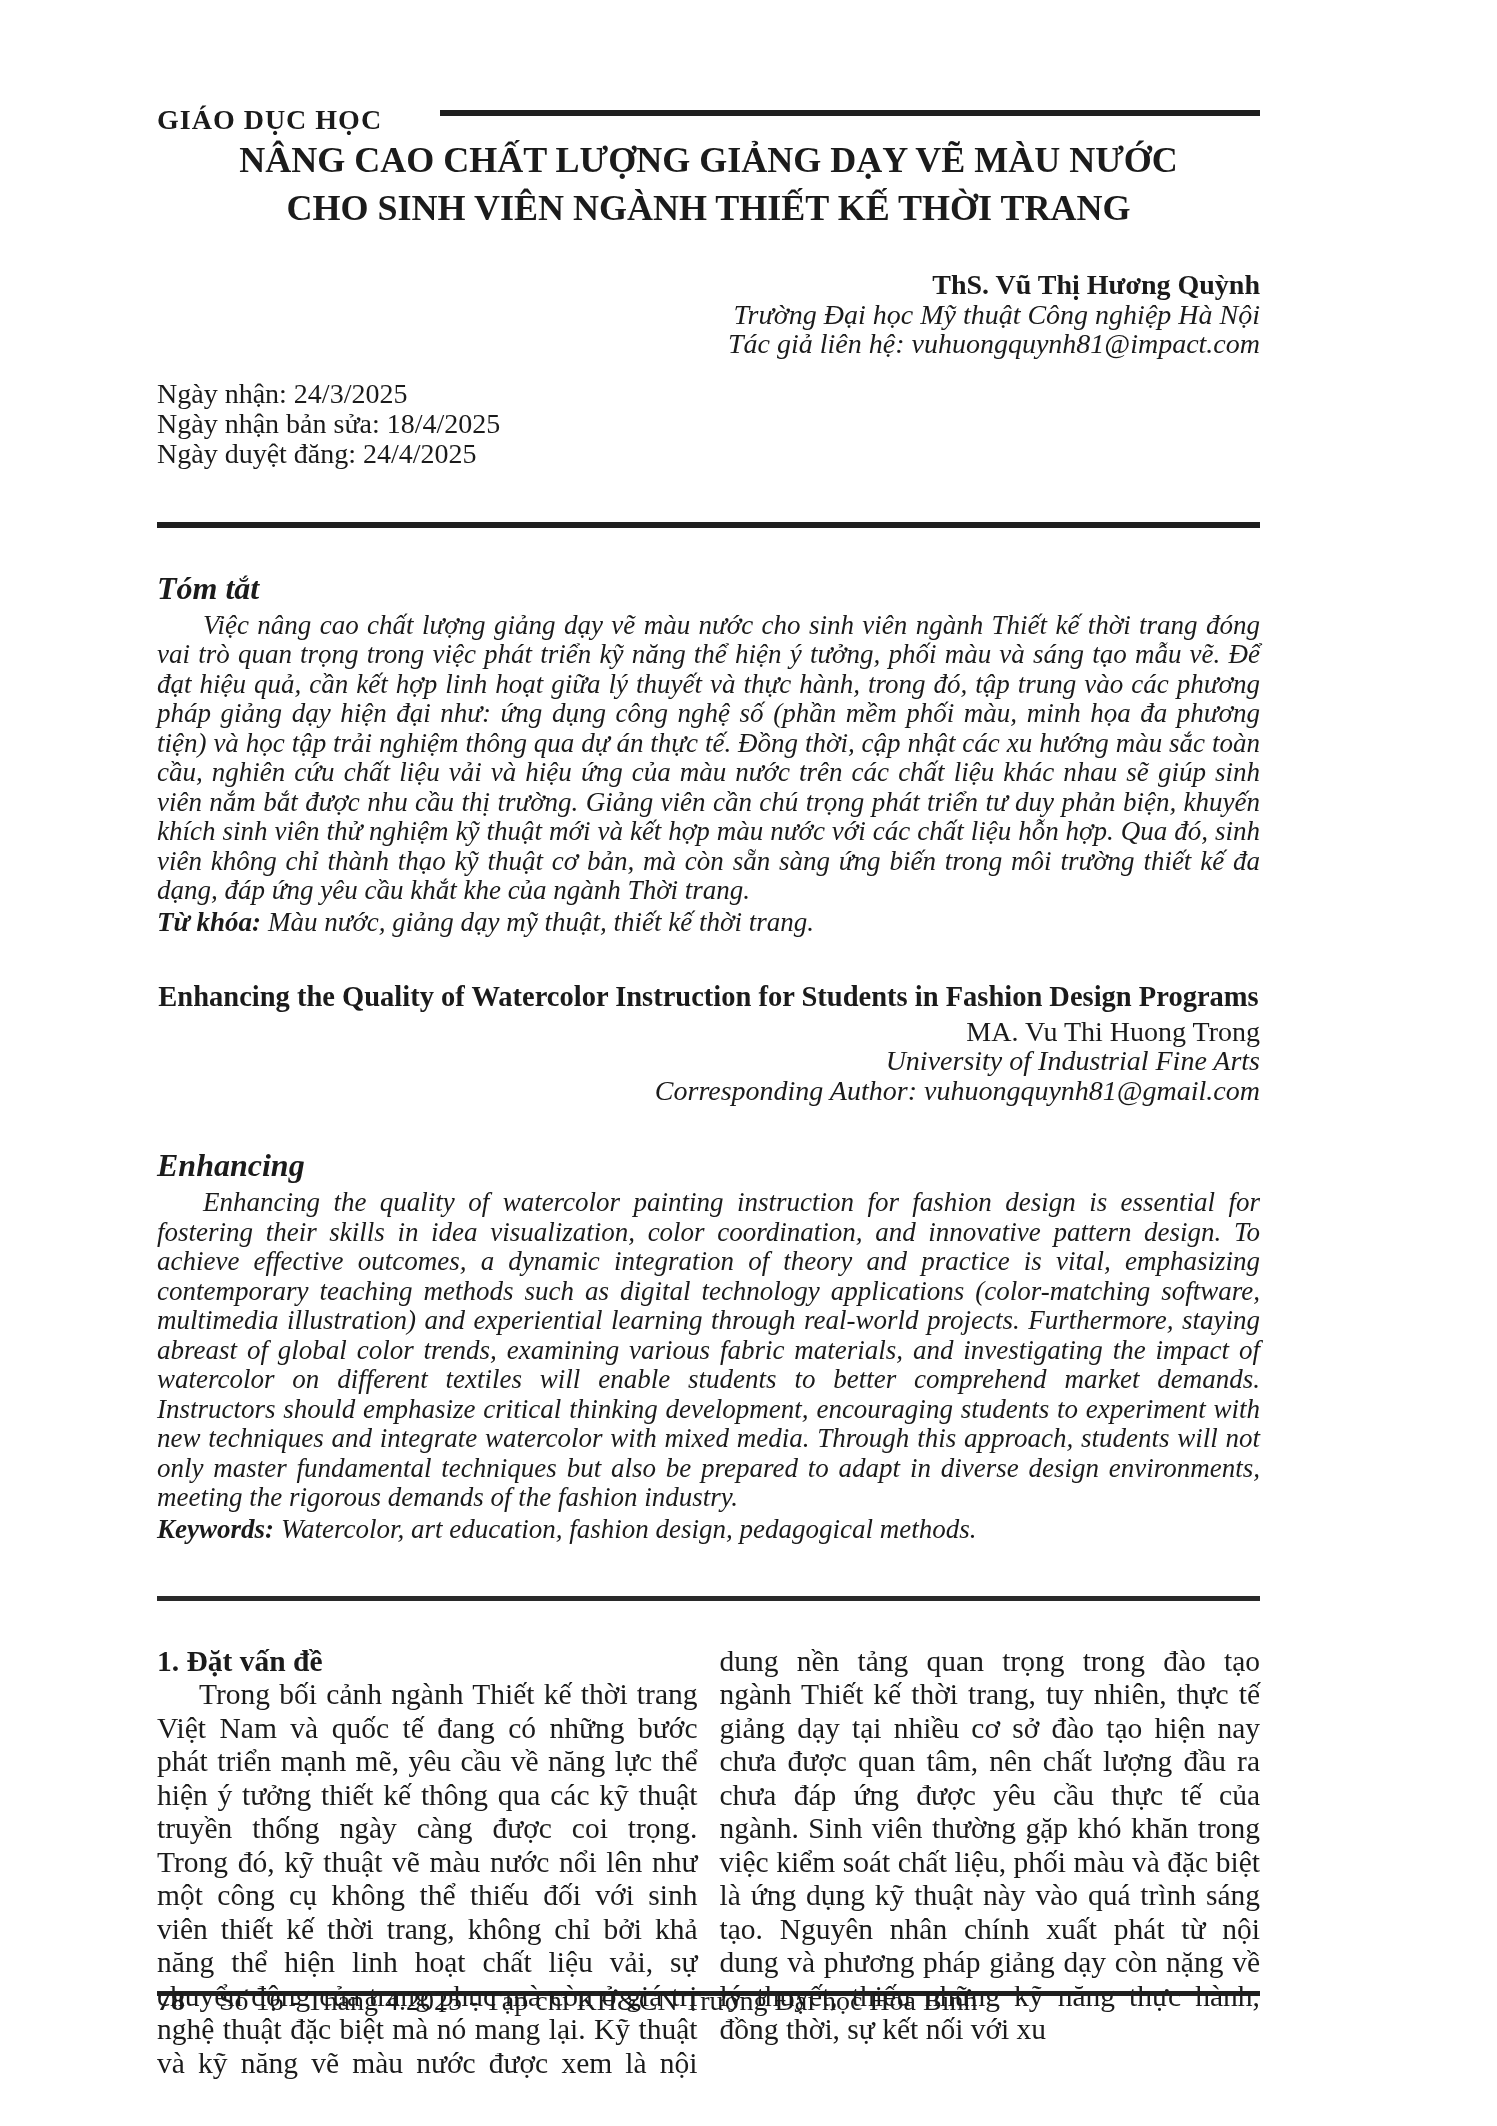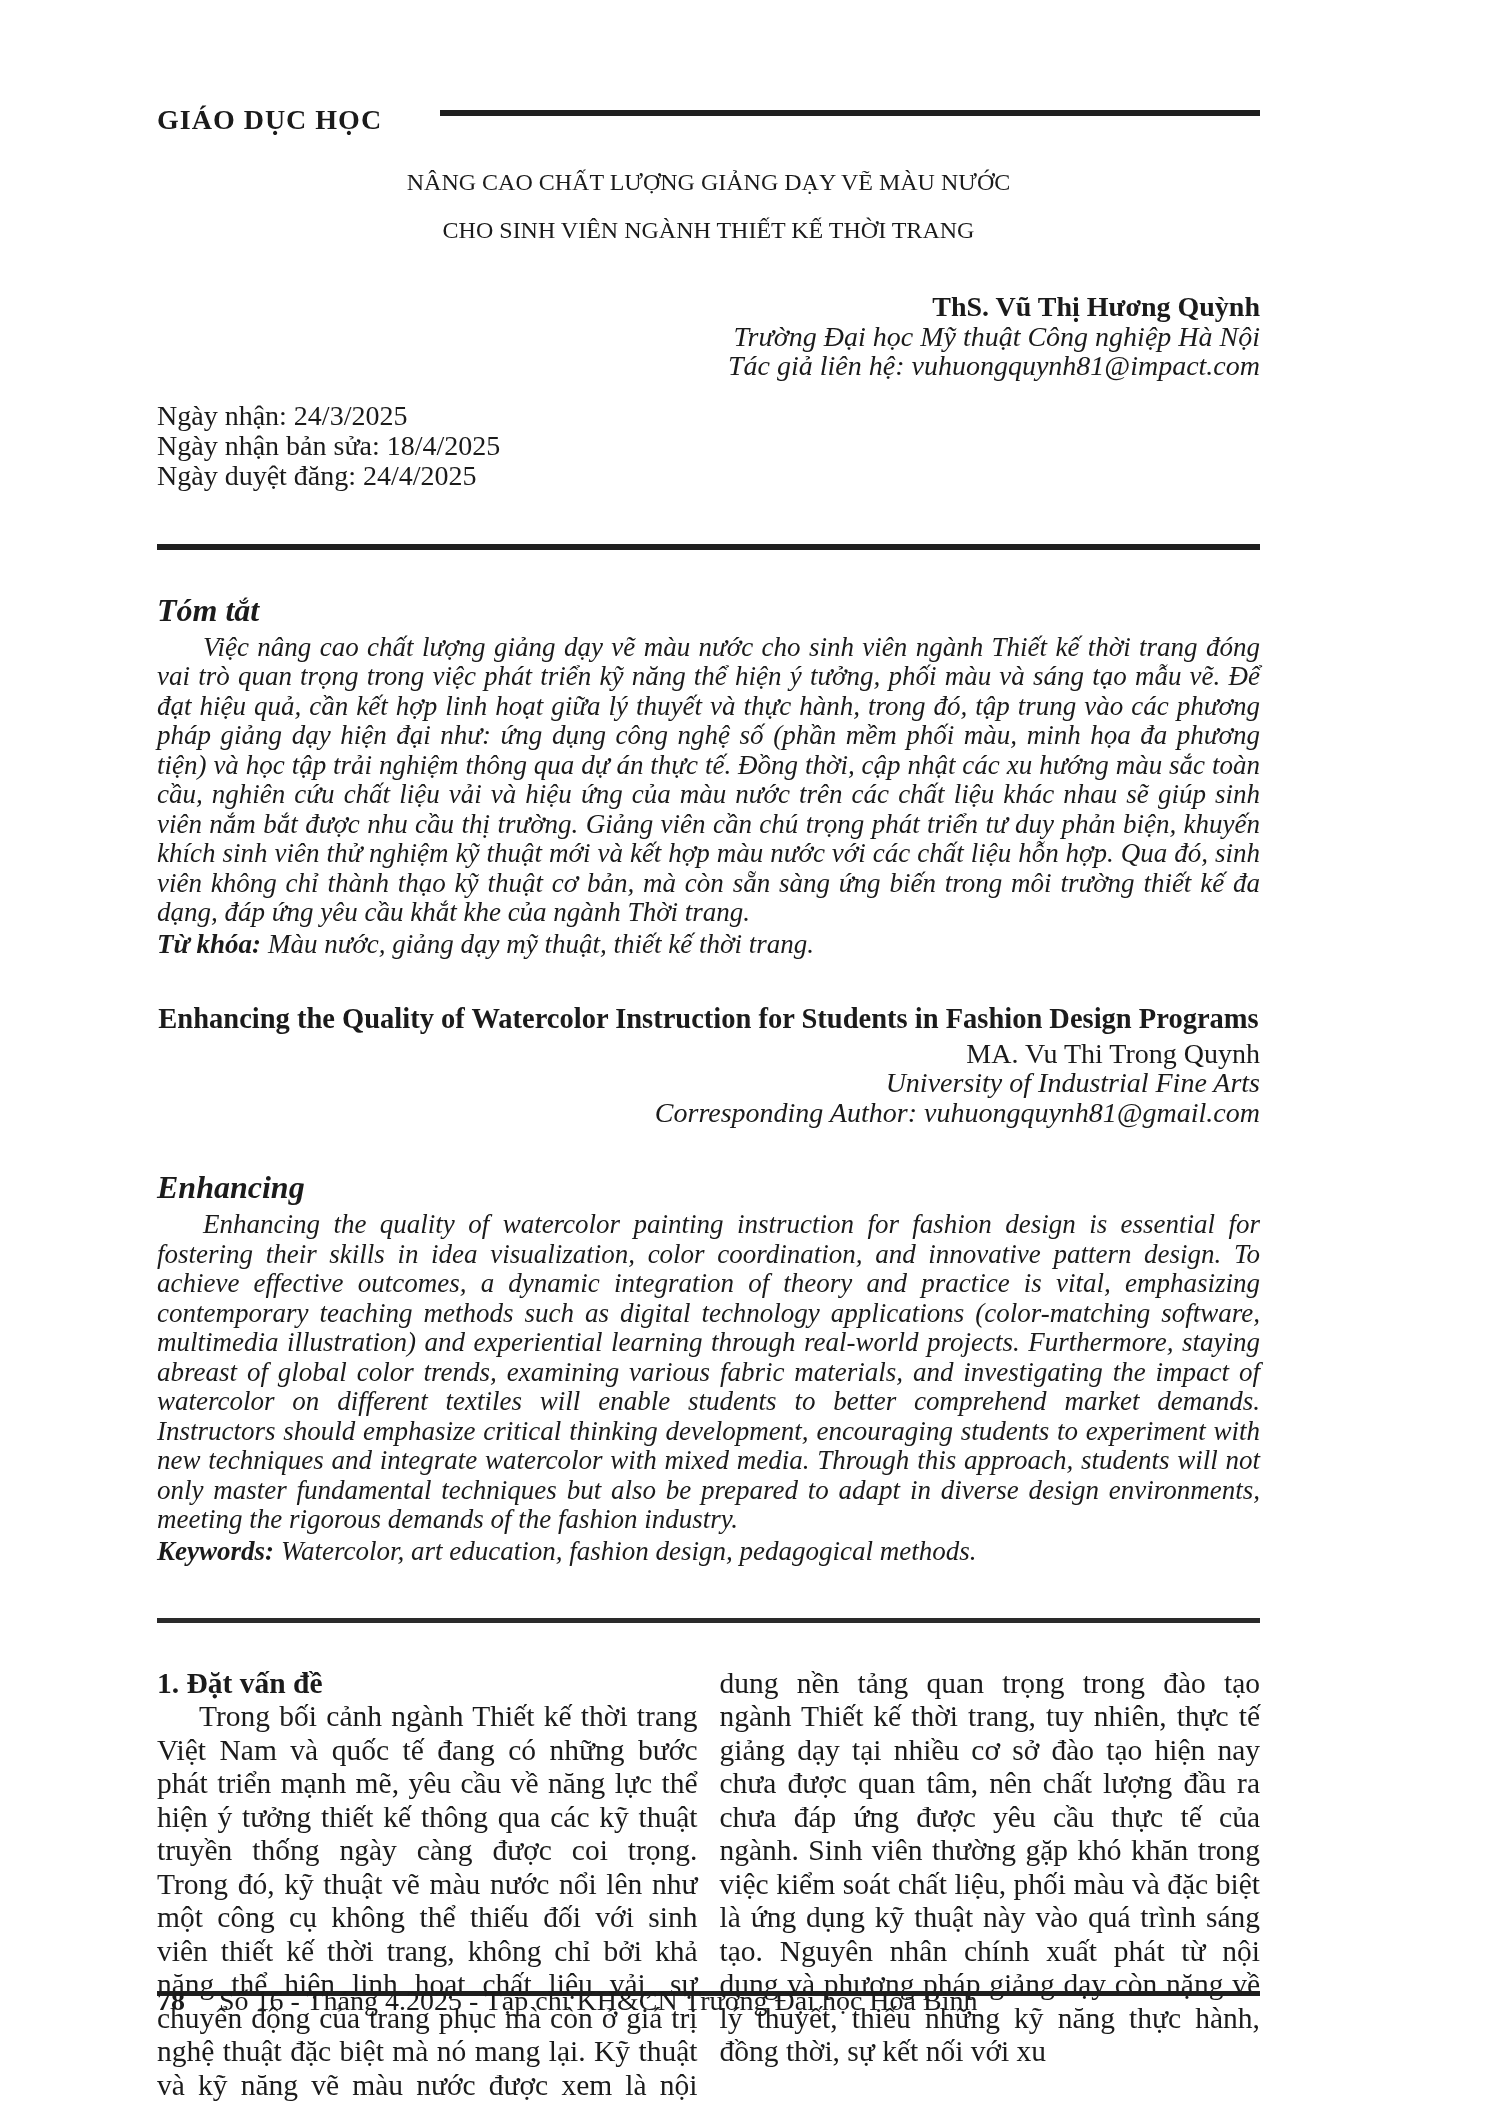--- a/index.html
+++ b/index.html
@@ -35,24 +35,24 @@
   }
   .topic-rule {
     flex: 1;
     height: 6px;
     background: #1f1f1f;
     margin-left: 58px;
     margin-top: 6px;
   }
   
   .article-title {
-    margin-top: 22px;
+    margin-top: 0;
     text-align: center;
-    font-weight: normal;
-    font-size: 24px;
+    font-weight: bold;
+    font-size: 36px;
     line-height: 48px;
   }
   .article-title span { display: block; }
   
   .author-block {
     margin-top: 38px;
     text-align: right;
     font-size: 28px;
     line-height: 29.5px;
   }
@@ -189,21 +189,21 @@
 
   <div class="abstract-heading">Tóm tắt</div>
   <p class="abstract-body">Việc nâng cao chất lượng giảng dạy vẽ màu nước cho sinh viên ngành Thiết kế thời trang đóng vai trò quan trọng trong việc phát triển kỹ năng thể hiện ý tưởng, phối màu và sáng tạo mẫu vẽ. Để đạt hiệu quả, cần kết hợp linh hoạt giữa lý thuyết và thực hành, trong đó, tập trung vào các phương pháp giảng dạy hiện đại như: ứng dụng công nghệ số (phần mềm phối màu, minh họa đa phương tiện) và học tập trải nghiệm thông qua dự án thực tế. Đồng thời, cập nhật các xu hướng màu sắc toàn cầu, nghiên cứu chất liệu vải và hiệu ứng của màu nước trên các chất liệu khác nhau sẽ giúp sinh viên nắm bắt được nhu cầu thị trường. Giảng viên cần chú trọng phát triển tư duy phản biện, khuyến khích sinh viên thử nghiệm kỹ thuật mới và kết hợp màu nước với các chất liệu hỗn hợp. Qua đó, sinh viên không chỉ thành thạo kỹ thuật cơ bản, mà còn sẵn sàng ứng biến trong môi trường thiết kế đa dạng, đáp ứng yêu cầu khắt khe của ngành Thời trang.</p>
   <div class="keywords-line">
     <span class="keywords-label">Từ khóa:</span><span>Màu nước, giảng dạy mỹ thuật, thiết kế thời trang.</span>
   </div>
 
   <div class="en-title">Enhancing the Quality of Watercolor Instruction for Students in Fashion Design Programs</div>
 
   <div class="en-author-block">
-    <div>MA. Vu Thi Trong Quynh</div>
+    <div>MA. Vu Thi Huong Trong</div>
     <div class="it">University of Industrial Fine Arts</div>
     <div class="it">Corresponding Author: vuhuongquynh81@gmail.com</div>
   </div>
 
   <div class="abstract-heading">Enhancing</div>
   <p class="abstract-body">Enhancing the quality of watercolor painting instruction for fashion design is essential for fostering their skills in idea visualization, color coordination, and innovative pattern design. To achieve effective outcomes, a dynamic integration of theory and practice is vital, emphasizing contemporary teaching methods such as digital technology applications (color-matching software, multimedia illustration) and experiential learning through real-world projects. Furthermore, staying abreast of global color trends, examining various fabric materials, and investigating the impact of watercolor on different textiles will enable students to better comprehend market demands. Instructors should emphasize critical thinking development, encouraging students to experiment with new techniques and integrate watercolor with mixed media. Through this approach, students will not only master fundamental techniques but also be prepared to adapt in diverse design environments, meeting the rigorous demands of the fashion industry.</p>
   <div class="keywords-line">
     <span class="keywords-label">Keywords:</span><span>Watercolor, art education, fashion design, pedagogical methods.</span>
   </div>
 

